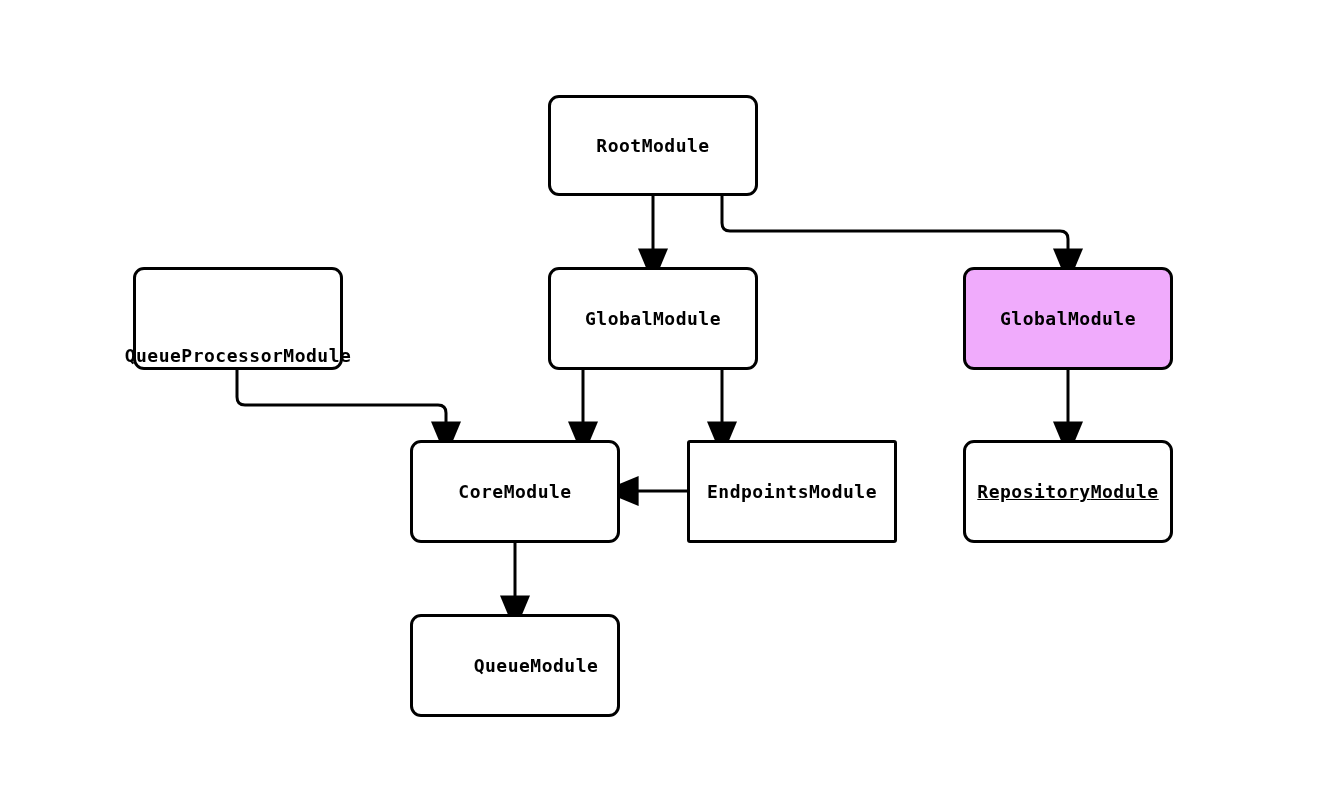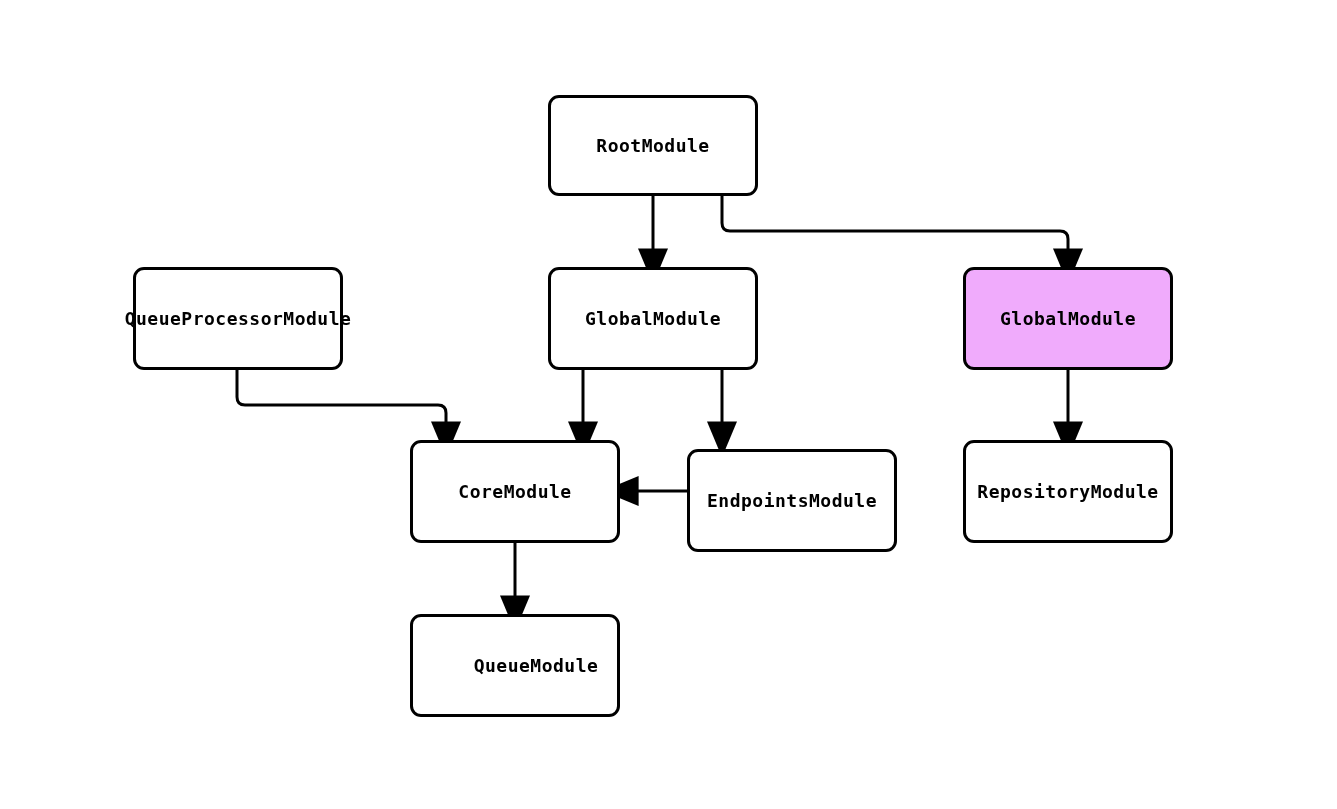--- a/index.html
+++ b/index.html
@@ -69,41 +69,41 @@
         <path d="M 687 491 L 635 491" marker-end="url(#arrow-down)"></path>
         <path d="M 515 543 L 515 599" marker-end="url(#arrow-down)"></path>
       </g>
   </svg>
 
   <div id="node-group">
       <div class="node" style="left: 548px; top: 95px; width: 210px; height: 101px; border-radius: 11px; border-width: 3px; border-color: rgb(0, 0, 0); background: rgb(255, 255, 255);">
         <div class="node-line">Root</div>
         <div class="node-line">Module</div>
       </div>
-      <div class="node" style="left: 133px; top: 267px; width: 210px; height: 103px; border-radius: 11px; border-width: 3px; border-color: rgb(0, 0, 0); background: rgb(255, 255, 255);">
+      <div class="node" style="left: 133px; top: 267px; width: 210px; height: 103px; border-radius: 11px; border-width: 3px; border-color: rgb(0, 0, 0); background: rgb(255, 255, 255); align-items: flex-end;">
         <div class="node-line">QueueProcessor</div>
         <div class="node-line">Module</div>
       </div>
       <div class="node" style="left: 548px; top: 267px; width: 210px; height: 103px; border-radius: 11px; border-width: 3px; border-color: rgb(0, 0, 0); background: rgb(255, 255, 255);">
         <div class="node-line">Global</div>
         <div class="node-line">Module</div>
       </div>
       <div class="node" style="left: 963px; top: 267px; width: 210px; height: 103px; border-radius: 11px; border-width: 3px; border-color: rgb(0, 0, 0); background: #f0abfc;">
         <div class="node-line">Global</div>
         <div class="node-line">Module</div>
       </div>
       <div class="node" style="left: 410px; top: 440px; width: 210px; height: 103px; border-radius: 11px; border-width: 3px; border-color: rgb(0, 0, 0); background: rgb(255, 255, 255);">
         <div class="node-line">Core</div>
         <div class="node-line">Module</div>
       </div>
-      <div class="node" style="left: 687px; top: 449px; width: 210px; height: 103px; border-radius: 11px; border-width: 3px; border-color: rgb(0, 0, 0); background: rgb(255, 255, 255);">
+      <div class="node" style="left: 687px; top: 440px; width: 210px; height: 103px; border-radius: 3px; border-width: 3px; border-color: rgb(0, 0, 0); background: rgb(255, 255, 255);">
         <div class="node-line">Endpoints</div>
         <div class="node-line">Module</div>
       </div>
-      <div class="node" style="left: 963px; top: 440px; width: 210px; height: 103px; border-radius: 11px; border-width: 3px; border-color: rgb(0, 0, 0); background: rgb(255, 255, 255);">
+      <div class="node" style="left: 963px; top: 440px; width: 210px; height: 103px; border-radius: 11px; border-width: 3px; border-color: rgb(0, 0, 0); background: rgb(255, 255, 255); text-decoration: underline;">
         <div class="node-line">Repository</div>
         <div class="node-line">Module</div>
       </div>
       <div class="node" style="left: 410px; top: 614px; width: 210px; height: 103px; border-radius: 11px; border-width: 3px; border-color: rgb(0, 0, 0); background: rgb(255, 255, 255); padding-left: 42px;">
         <div class="node-line">Queue</div>
         <div class="node-line">Module</div>
       </div>
     </div>
 
 </div>

